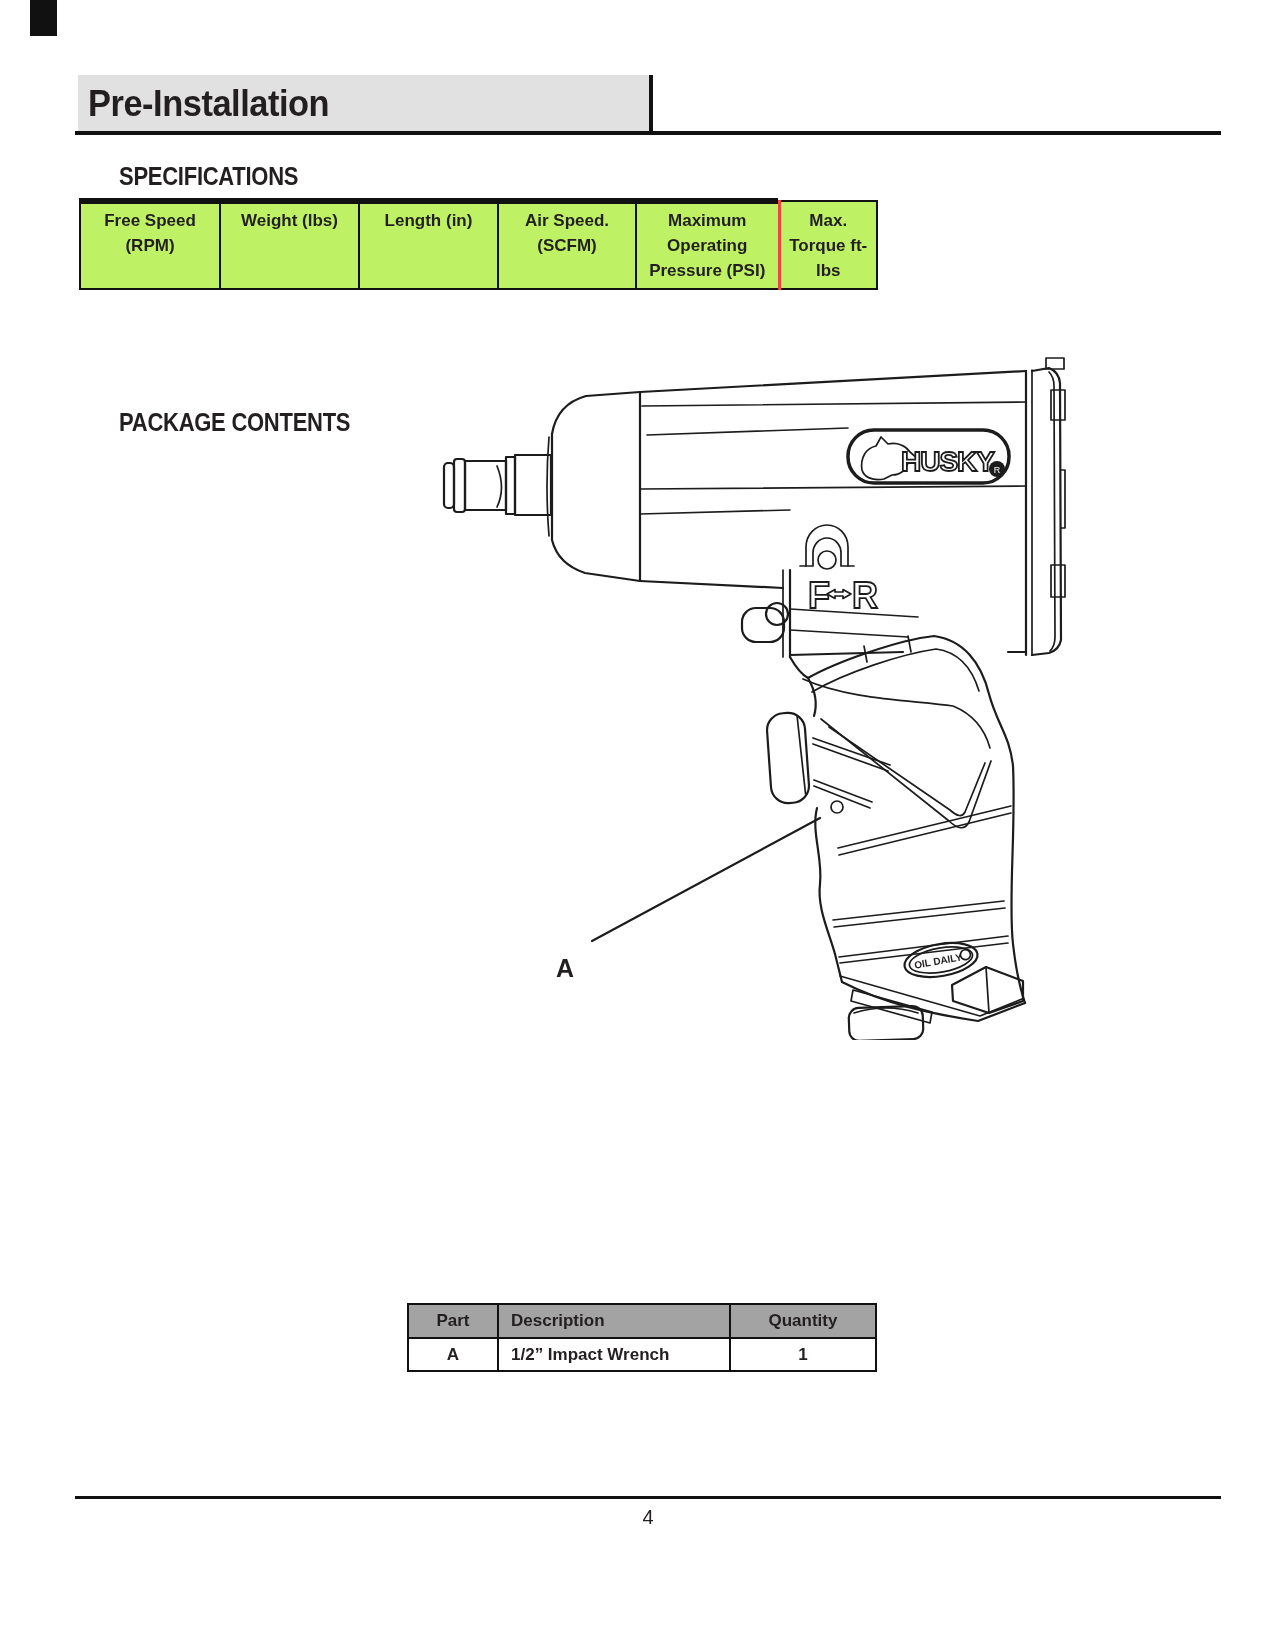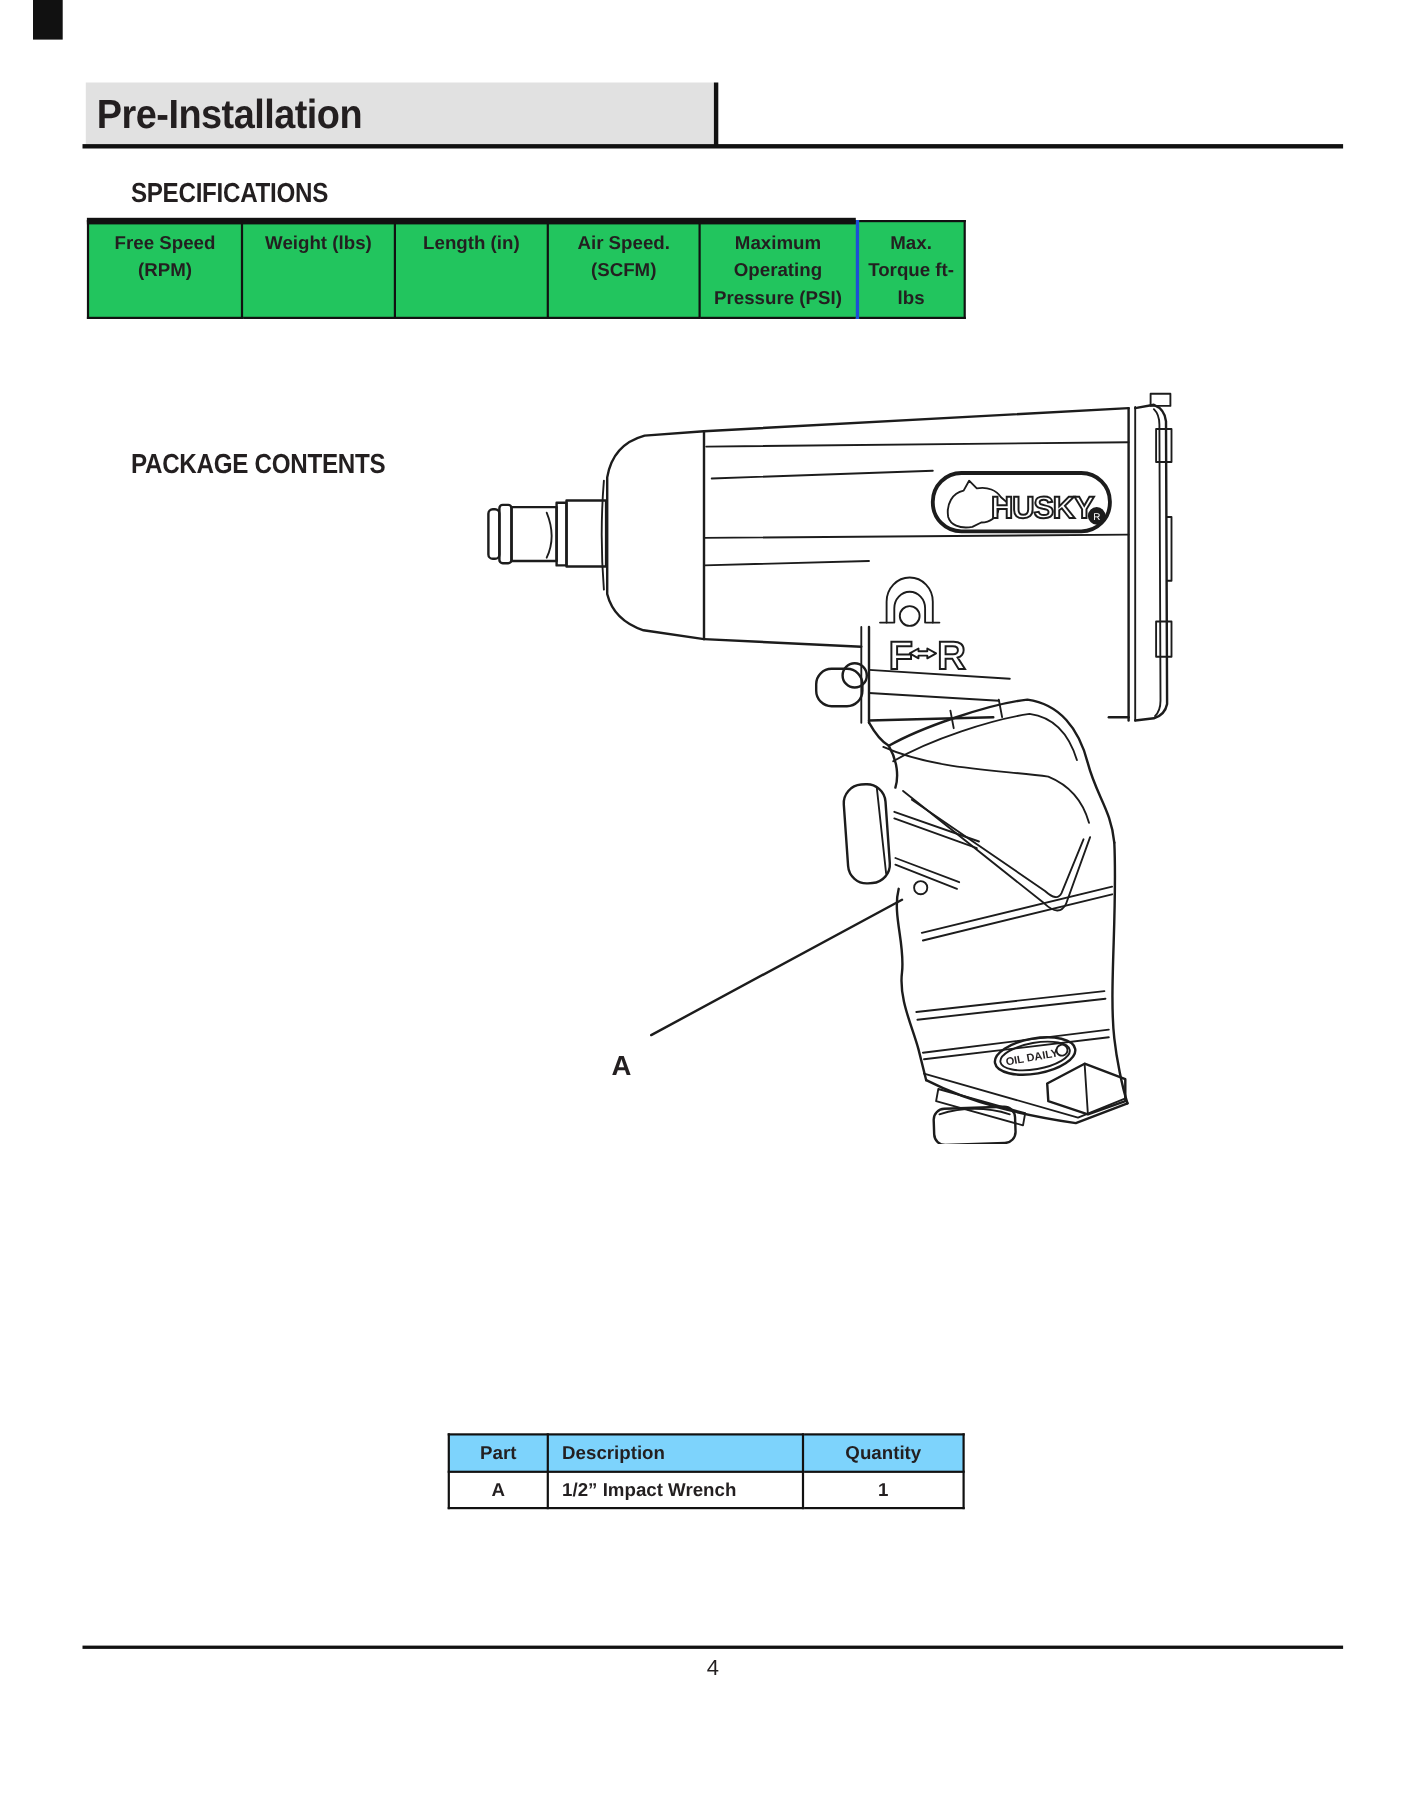--- a/index.html
+++ b/index.html
@@ -25,32 +25,32 @@
   .section-heading { font-size:25px; font-weight:bold; white-space:nowrap; letter-spacing:-0.3px;margin-left:32px; }
   .spec-heading { left:87px; top:162px; }
   .pkg-heading  { left:87px; top:408px;text-align:right; }
 
   
   table { border-collapse:collapse; table-layout:fixed; }
   .spec-table-wrap { left:79px; top:200px; }
   .spec-table { width:797px; border:2px solid #111111; }
   .spec-table th, .spec-table td { border:2px solid #111111; text-align:center; }
   .spec-table th {
-    background:#22c55e; height:80px; vertical-align:top; padding:6px 2px 0 2px;
+    background:#bef264; height:80px; vertical-align:top; padding:6px 2px 0 2px;
     font-size:17px; font-weight:bold; line-height:25px;
   }
   .spec-table td { height:30px; font-size:19px; font-weight:normal; background:#ffffff; }
   .spec-table td.bold { font-weight:bold; }
-  .spec-table th.torque, .spec-table td.torque { border-left:3px solid #1d4ed8; }
+  .spec-table th.torque, .spec-table td.torque { border-left:3px solid #ef4444; }
   .spec-thickbar { left:79px; top:198px; width:699px; height:6px; background:#111111; }
 
   .parts-table-wrap { left:407px; top:1303px; }
   .parts-table { width:468px; border:2px solid #111111; }
   .parts-table th, .parts-table td { border:2px solid #111111; text-align:center; font-weight:bold; }
-  .parts-table th { background:#7dd3fc; height:30px; font-size:17px; }
+  .parts-table th { background:#a3a3a3; height:30px; font-size:17px; }
   .parts-table td { height:29px; font-size:17px; background:#ffffff; }
   .parts-table .left { text-align:left; padding-left:12px; }
 
   
   .footer-rule { left:75px; top:1496px; width:1146px; height:3px; background:#111111; }
   .page-number { left:75px; top:1506px; width:1146px; text-align:center; font-size:20px; font-weight:normal; }
 
   
   .diagram { left:400px; top:340px; width:680px; height:700px; }
   .diagram path, .diagram line, .diagram rect, .diagram circle, .diagram ellipse {

